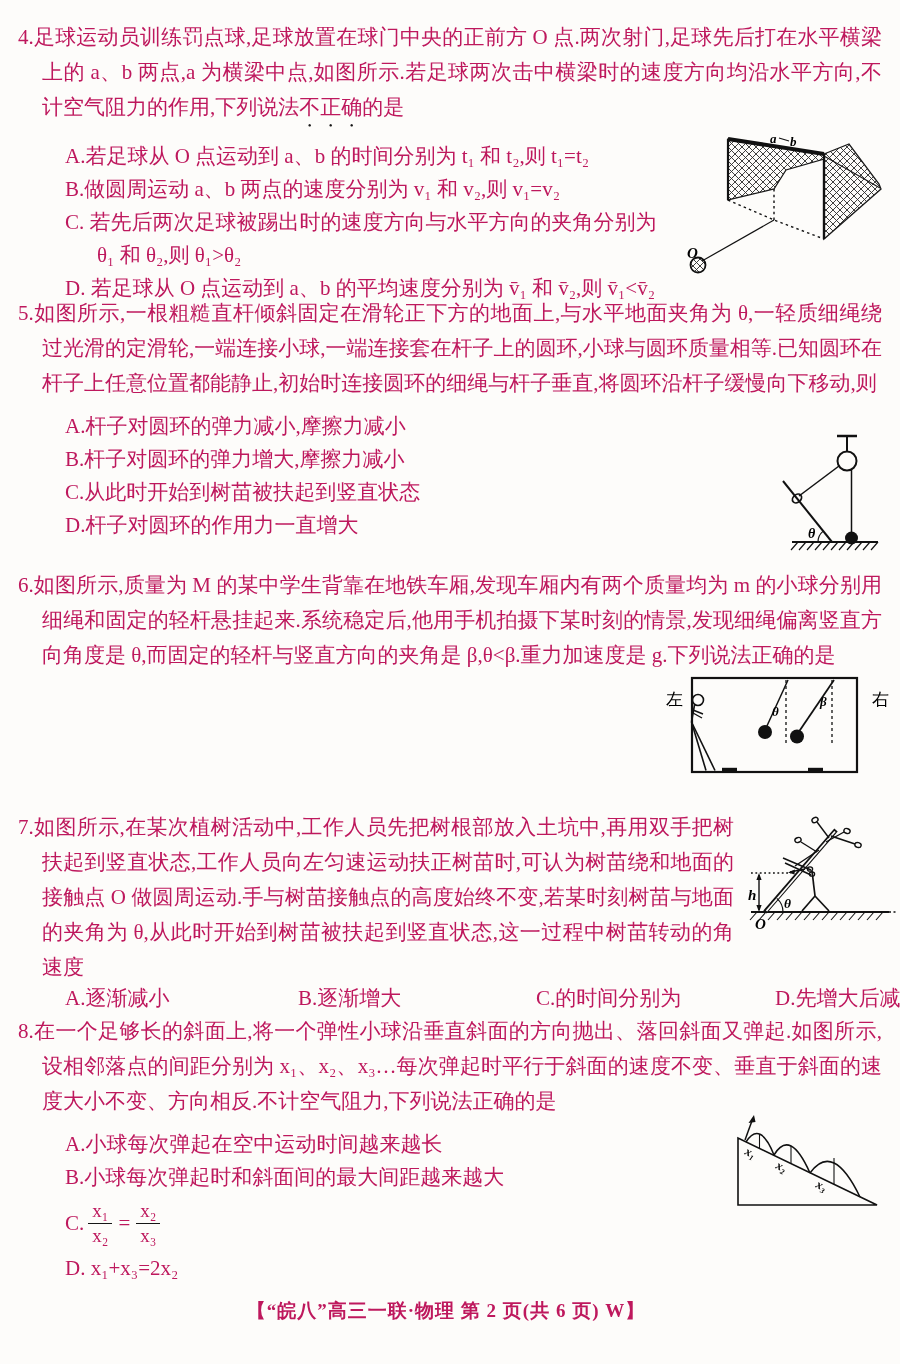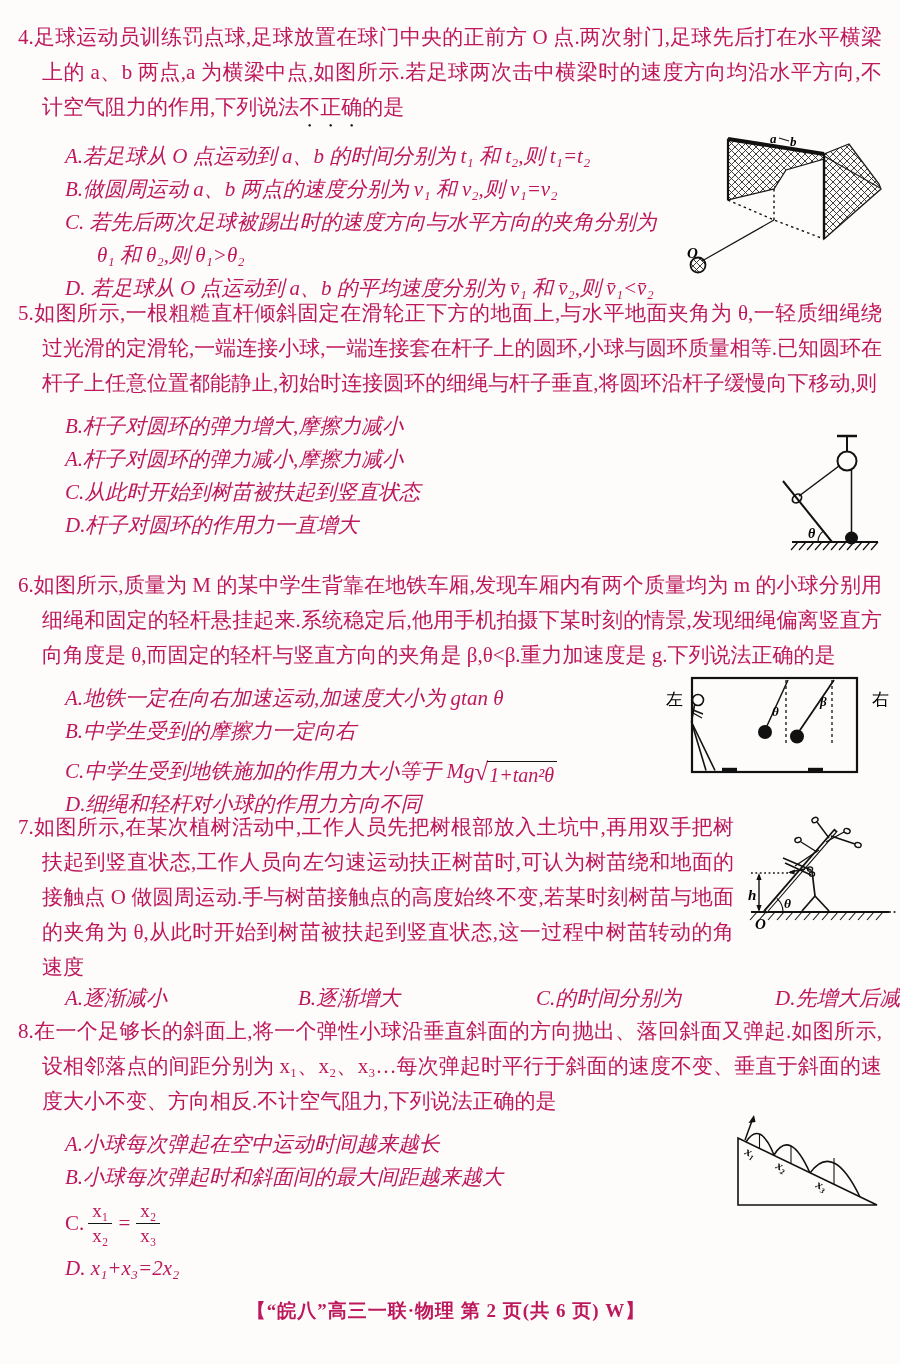--- a/index.html
+++ b/index.html
@@ -10,21 +10,21 @@
     font-size:21px;
   }
   .question{position:absolute;left:18px;width:864px;}
   .qbody{margin:0;line-height:35px;padding-left:24px;text-indent:-24px;text-align:justify;}
   .qbody .qnum{font-weight:normal;}
   .emph{
     text-emphasis:filled dot #151515;text-emphasis-position:under right;
     -webkit-text-emphasis:filled dot #151515;-webkit-text-emphasis-position:under;
   }
   .opts{margin:9px 0 0 47px;line-height:33px;}
-  .opt{white-space:nowrap;font-style:italic;}
+  .opt{white-space:nowrap;}
   .indent2{padding-left:32px;}
   .opts-row{display:flex;margin-left:47px;gap:25px;}
   .opts-row .opt{flex:0 0 auto;}
   .w1{width:208px;} .w2{width:213px;} .w3{width:214px;}
   .sqrt{display:inline-flex;align-items:flex-start;}
   .sqrt-sign{font-size:25px;line-height:22px;margin-right:-1px;}
   .sqrt-body{border-top:1.8px solid #151515;padding:0 3px 0 2px;font-size:20px;line-height:26px;}
   .optc8{display:flex;align-items:center;height:58px;white-space:nowrap;}
   .frac{display:inline-flex;flex-direction:column;align-items:center;line-height:1.15;font-size:19px;margin:0 4px;}
   .fnum{border-bottom:1.6px solid #151515;padding:0 4px 1px;}
@@ -74,22 +74,22 @@
       <line x1="93" y1="26" x2="103" y2="29" stroke="#111" stroke-width="1.2"></line>
       <text x="84" y="31" class="mlabel" font-size="13">a</text>
       <text x="104" y="34" class="mlabel" font-size="13">b</text>
       <text x="1" y="146" class="mlabel" font-size="15">O</text>
     </svg>
   </div>
 
   <section class="question" style="top:296px;">
     <p class="qbody"><span class="qnum">5.</span><span>如图所示,一根粗糙直杆倾斜固定在滑轮正下方的地面上,与水平地面夹角为 θ,一轻质细绳绕过光滑的定滑轮,一端连接小球,一端连接套在杆子上的圆环,小球与圆环质量相等.已知圆环在杆子上任意位置都能静止,初始时连接圆环的细绳与杆子垂直,将圆环沿杆子缓慢向下移动,则</span></p>
     <div class="opts">
+      <div class="opt">A.杆子对圆环的弹力减小,摩擦力减小</div>
       <div class="opt">B.杆子对圆环的弹力增大,摩擦力减小</div>
-      <div class="opt">A.杆子对圆环的弹力减小,摩擦力减小</div>
       <div class="opt">C.从此时开始到树苗被扶起到竖直状态</div>
       <div class="opt">D.杆子对圆环的作用力一直增大</div>
     </div>
   </section>
 
   <div class="fig" style="left:756px;top:420px;">
     <svg width="142" height="150" viewBox="0 0 142 150">
       <line x1="81" y1="16" x2="101" y2="16" stroke="#111" stroke-width="2.5"></line>
       <line x1="91" y1="16" x2="91" y2="31" stroke="#111" stroke-width="2"></line>
       <circle cx="91" cy="41" r="9.5" fill="#fdfcfa" stroke="#111" stroke-width="2"></circle>
@@ -112,32 +112,20 @@
           <line x1="98" y1="122" x2="91" y2="130"></line>
         <line x1="106" y1="122" x2="99" y2="130"></line>
           <line x1="114" y1="122" x2="107" y2="130"></line>
         <line x1="122" y1="122" x2="115" y2="130"></line>
       </g>
     </svg>
   </div>
 
   <section class="question" style="top:568px;">
     <p class="qbody"><span class="qnum">6.</span><span>如图所示,质量为 M 的某中学生背靠在地铁车厢,发现车厢内有两个质量均为 m 的小球分别用细绳和固定的轻杆悬挂起来.系统稳定后,他用手机拍摄下某时刻的情景,发现细绳偏离竖直方向角度是 θ,而固定的轻杆与竖直方向的夹角是 β,θ&lt;β.重力加速度是 g.下列说法正确的是</span></p>
-    <div class="opts">
-      <div class="opt">A.地铁一定在向右加速运动,加速度大小为 gtan θ</div>
-      <div class="opt">B.中学生受到的摩擦力一定向右</div>
-      <div class="opt" style="height:40px;display:flex;align-items:flex-end;">
-        <span>C.中学生受到地铁施加的作用力大小等于 Mg </span>
-          <span class="sqrt">
-            <span class="sqrt-sign">√</span>
-            <span class="sqrt-body">1+tan²θ</span>
-          </span>
-      </div>
-      <div class="opt">D.细绳和轻杆对小球的作用力方向不同</div>
-    </div>
   </section>
 
   <div class="fig" style="left:658px;top:663px;">
     <svg width="242" height="126" viewBox="0 0 242 126">
       <rect x="34" y="15" width="165" height="94" fill="none" stroke="#111" stroke-width="2.2"></rect>
       <text x="8" y="42" font-size="17">左</text>
       <text x="214" y="42" font-size="17">右</text>
       <g stroke="#111" fill="none">
         <circle cx="40" cy="37" r="5.5" stroke-width="1.6"></circle>
         <line x1="36.5" y1="42" x2="33.5" y2="59" stroke-width="1.6"></line>

